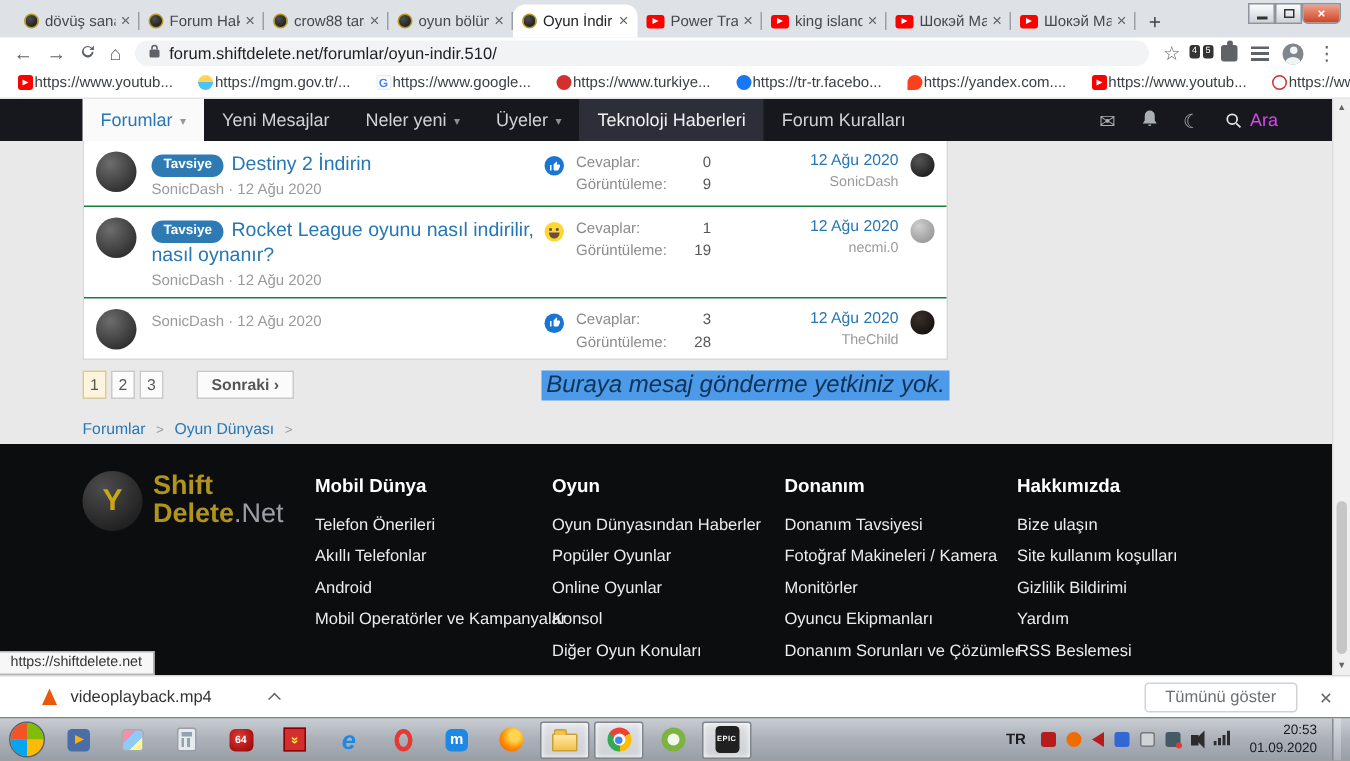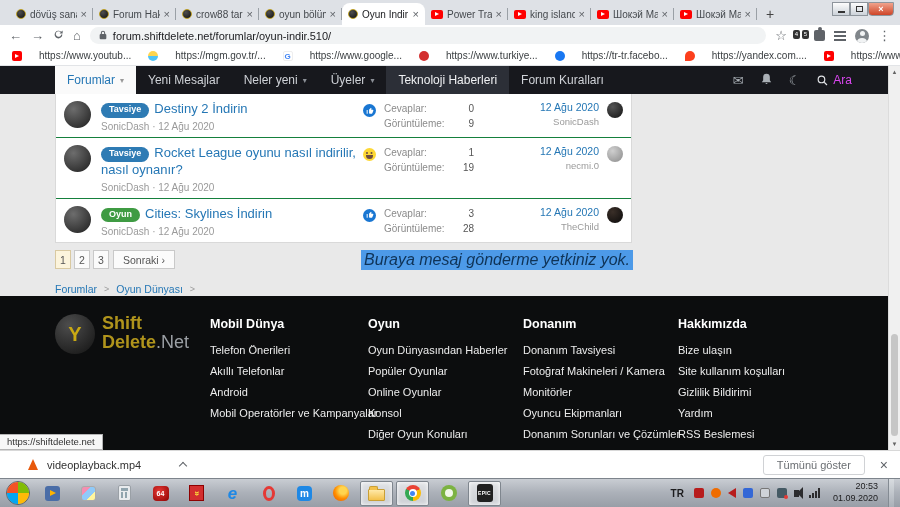--- a/index.html
+++ b/index.html
@@ -35,21 +35,21 @@
   .ext-red {width:11px; height:11px; background:#e53935; border-radius:50%;}
   .puzzle {width:11px; height:11px; background:#5f6368; border-radius:2px; position:relative;}
   .puzzle::before {content:""; position:absolute; top:-3px; left:3.5px; width:4px; height:4px; background:#5f6368; border-radius:50%;}
   .listic {width:12px; height:10px; background:linear-gradient(#5f6368 0 1.5px, transparent 1.5px 4px, #5f6368 4px 5.5px, transparent 5.5px 8px, #5f6368 8px 9.5px, transparent 9.5px);}
   .profile-ic {width:14px; height:14px; border-radius:50%; background:#80868b; position:relative; overflow:hidden;}
   .profile-ic::before {content:""; position:absolute; top:2.5px; left:4.5px; width:5px; height:5px; background:#f1f3f4; border-radius:50%;}
   .profile-ic::after {content:""; position:absolute; top:9px; left:2px; width:10px; height:7px; background:#f1f3f4; border-radius:50% 50% 0 0;}
 
   
   .bookmarks {height:20px; background:#fff; border-bottom:1px solid #e2e4e7; display:flex; align-items:center; padding:0 12px; font-size:10px; color:#3c4043;}
-  .bm {display:flex; align-items:flex-end; gap:17px; margin-right:17px; white-space:nowrap;}
+  .bm {display:flex; align-items:flex-start; gap:1px; margin-right:17px; white-space:nowrap;}
   .bmic {width:10px; height:10px; border-radius:2px; flex:none; display:flex; align-items:center; justify-content:center; font-size:8px; font-weight:bold; color:#fff;}
   .bmic.yt {background:#f00; position:relative;} .bmic.yt::after {content:""; border-left:4px solid #fff; border-top:2.5px solid transparent; border-bottom:2.5px solid transparent;}
   .bmic.weather {background:linear-gradient(#ffd54f 50%, #4fc3f7 50%); border-radius:50%;}
   .bmic.google {background:#fff; color:#4285f4; border:1px solid #eee;}
   .bmic.turkiye {background:#d32f2f; border-radius:50%;}
   .bmic.facebook {background:#1877f2; border-radius:50%;}
   .bmic.yandex {background:#fc3f1d; border-radius:50% 50% 50% 0;}
   .bmic.mhrs {background:#fff; border:1px solid #d32f2f; color:#d32f2f; border-radius:50%;}
 
   
@@ -87,21 +87,21 @@
   .lr-date {font-size:10.5px; color:#2577b5;}
   .lr-user {font-size:9.5px; color:#9a9a9a; margin-top:3px;}
   .mini-av {width:16px; height:16px; border-radius:50%; margin-left:8px; margin-top:1px; flex:none;}
   .mav-dark {background:radial-gradient(circle at 35% 30%, #555, #111);}
   .mav-light {background:radial-gradient(circle at 35% 30%, #cfcfcf, #8a8a8a);}
   .mav-black {background:radial-gradient(circle at 35% 30%, #3a2f28, #0a0a0a);}
 
   .pagerow {width:578px; display:flex; margin-top:7px; align-items:center;}
   .pg {min-width:16px; height:19px; border:1px solid #c9c9c9; background:#fbfbfb; color:#555; font-size:10.5px; display:flex; align-items:center; justify-content:center; padding:0 4px; margin-right:3px;}
   .pg.active {background:#fcf4dc; border-color:#d9c9a1;}
-  .pg.next {margin-left:1px; padding:0 9px;}
+  .pg.next {margin-left:19px; padding:0 9px;font-weight:bold;}
   .selnote {margin-left:auto; font-size:16px; font-style:italic; background:#4d9ae8; color:#0f3357; padding:1px 3px;}
   .breadcrumb {margin-top:13px; font-size:10.5px; display:flex; gap:7px; align-items:center; color:#2577b5;}
   .bc-item {color:#2577b5;}
   .bc-sep {color:#9a9a9a; font-size:9px;}
 
   
   .footer {height:154px; background:#0c0d0e; display:flex; padding:18px 0 0 55px; color:#e8e8e8;}
   .f-logo {width:155px; display:flex; gap:7px; align-items:flex-start;}
   .f-logo-icon {width:40px; height:40px; border-radius:50%; background:radial-gradient(circle at 35% 28%, #4d4d4d, #121212); display:flex; align-items:center; justify-content:center; color:#c9a913; font-weight:bold; font-size:20px; flex:none;}
   .f-logo-text {line-height:1.08; font-size:18px; font-weight:bold; color:#b0941c;}
@@ -378,21 +378,20 @@
         <div class="row-right">
           <div class="lr-date">12 Ağu 2020</div>
           <div class="lr-user">necmi.0</div>
         </div>
         <span class="mini-av mav-light"></span>
       </div>
 
       <div class="trow">
         <span class="avatar"></span>
         <div class="row-main">
-          <div class="row-line1"><span class="badge green">Oyun</span><span class="t-title">Cities: Skylines İndirin</span></div>
           <div class="t-meta">SonicDash · 12 Ağu 2020</div>
         </div>
         <div class="stats">
           <span class="reaction like">
               <svg width="8" height="8" viewBox="0 0 24 24">
                 <path d="M2 20h3V9H2zM22 9.5c0-.8-.7-1.5-1.5-1.5h-4.8l.7-3.4v-.2c0-.3-.1-.6-.3-.8L15 2 9.6 7.4c-.3.3-.4.6-.4 1V18c0 1.1.9 2 2 2h6.3c.6 0 1.1-.4 1.4-.9l2.9-6.8c.1-.2.2-.4.2-.6z" fill="#fff"></path>
               </svg>
             </span>
           <div class="stat-grid">
             <span>Cevaplar:</span>

